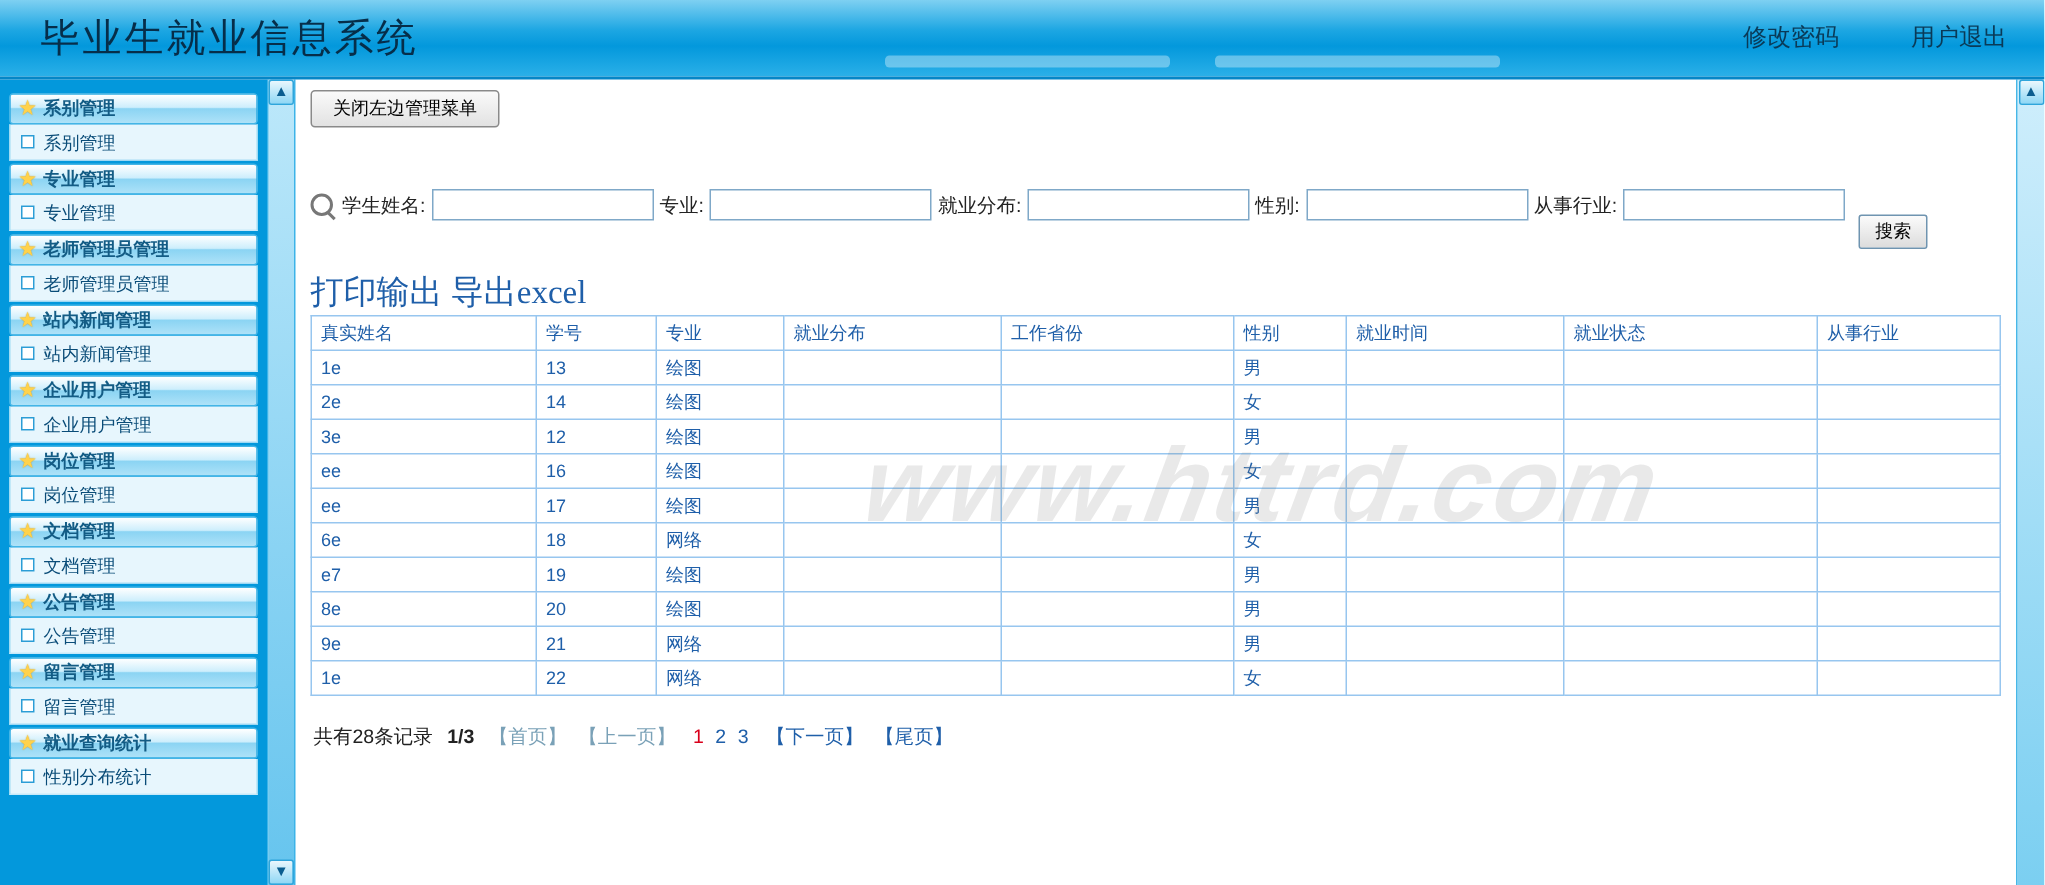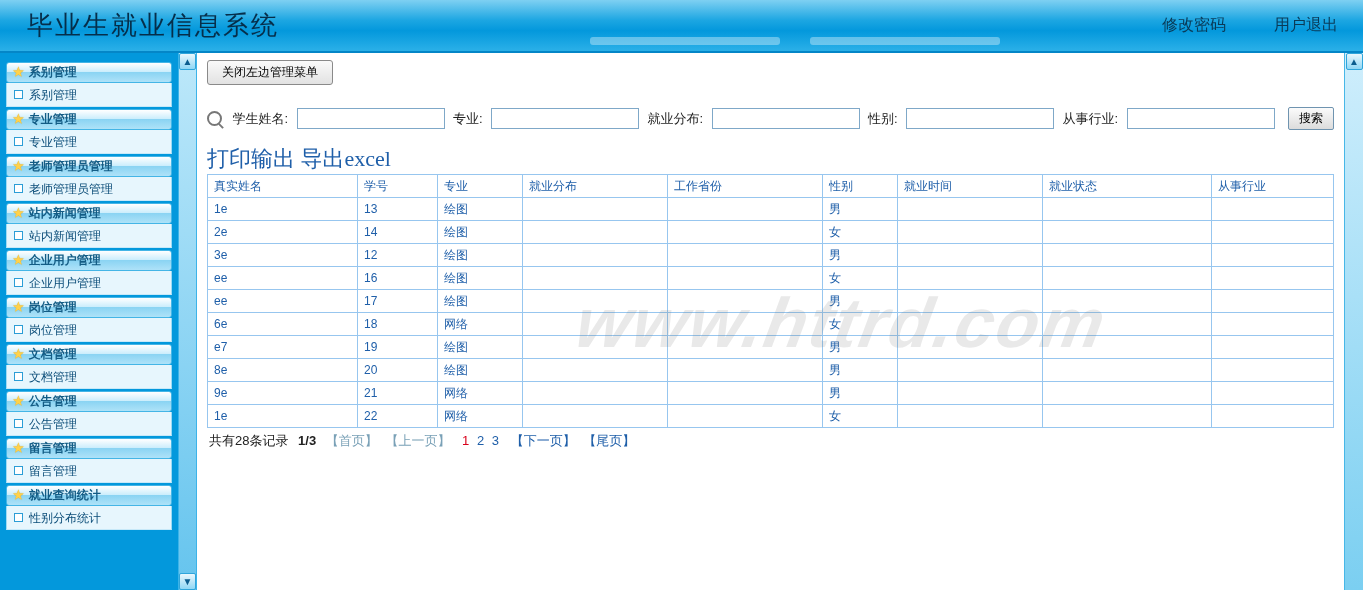--- a/index.html
+++ b/index.html
@@ -101,52 +101,52 @@
   overflow:hidden;
 }
 .close-menu-btn {
   padding:3px 14px;
   background:linear-gradient(#fafafa,#e2e2e2);
   border:1px solid #8a8a8a;border-radius:3px;
   font-size:12px;cursor:pointer;
   margin-bottom:22px;
 }
 
-.search-row { display:flex;align-items:center;gap:4px;margin-bottom:14px;justify-content:space-between;}
+.search-row { display:flex;align-items:center;gap:4px;margin-bottom:14px;}
 .mag-icon {
   width:15px;height:15px;border:2px solid #777;border-radius:50%;
   position:relative;display:inline-block;margin-right:2px;
 }
 .mag-icon::after{content:"";position:absolute;width:6px;height:2px;background:#777;bottom:-3px;right:-4px;transform:rotate(45deg);}
 .search-label{font-size:13px;color:#222;}
 .search-input{
   border:1px solid #7fa8c8;height:21px;padding:0 3px;font-size:12px;
 }
 .search-btn{
   padding:2px 10px;border:1px solid #6f94b0;
   background:linear-gradient(#fbfbfb,#dcdcdc);border-radius:2px;
-  font-size:12px;cursor:pointer;margin-left:5px;
+  font-size:12px;cursor:pointer;margin-left:5px;margin-top:36px;
 }
 
 .actions-title{font-size:22px;color:#1f5fa9;font-family:SimSun,serif;}
 .act-link{cursor:pointer;}
 
 table.data{
   width:100%;border-collapse:collapse;
   border:1px solid #97c6ef;
 }
 table.data th, table.data td{
   border:1px solid #97c6ef;
   height:23px;padding-left:6px;text-align:left;
   font-size:12px;font-weight:normal;color:#1f5fa9;
 }
 table.data th{color:#1f5fa9;}
 table.data td{color:#1f5fa9;}
 
-.pagination{margin-top:4px;font-size:13px;color:#222;}
+.pagination{margin-top:18px;font-size:13px;color:#222;}
 .pagination .disabled{color:#7aa1b7;}
 .pagination .current{color:#d9001b;}
 .pagination .plink{color:#1f5fa9;cursor:pointer;}
 .pagination span{margin:0 2px;}
 
 .watermark{
   position:absolute;top:230px;left:380px;
   font-size:70px;font-weight:bold;color:rgba(120,120,120,0.16);
   font-style:italic;letter-spacing:2px;
   transform:skewX(-10deg);

